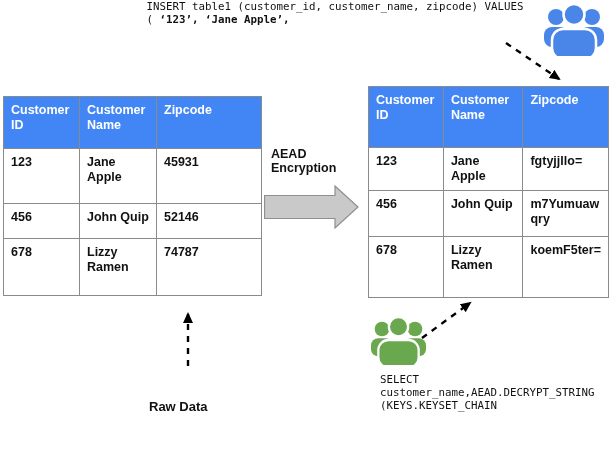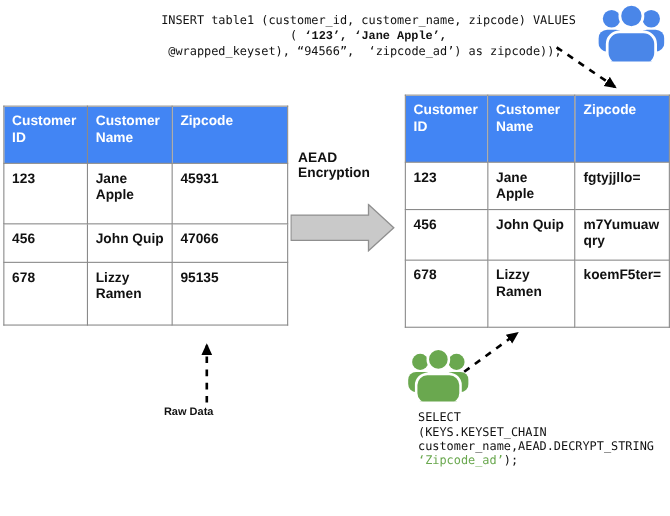--- a/index.html
+++ b/index.html
@@ -3,60 +3,59 @@
 <meta charset="utf-8">
 <style>
   html,body{margin:0;padding:0;background:#fff;}
   .canvas{position:relative;width:609px;height:469px;background:#fff;overflow:hidden;
           font-family:"Liberation Sans",sans-serif;color:var(--text,#111);}
   .abs{position:absolute;}
 
   
   .sql{font-family:"DejaVu Sans Mono",monospace;font-size:10.8px;line-height:13px;color:var(--text,#111);}
   .sql-line{white-space:pre;}
-  .sql-bold{font-weight:bold;font-family:Liberation Mono, monospace;}
+  .sql-bold{font-weight:bold;}
   .sql-green{color:var(--sql-green,#6aa84f);}
 
   
   table.tbl{border-collapse:collapse;table-layout:fixed;background:#fff;}
   .tbl th,.tbl td{border:1px solid var(--table-border,#8a8a8a);vertical-align:top;text-align:left;
       padding:6px 7px;font-size:12.5px;line-height:15px;white-space:pre-line;overflow:hidden;font-weight:bold;}
   .tbl th{background:var(--header-blue,#4285f4);color:#fff;font-weight:bold;}
   .tbl-left col:nth-child(1){width:76px;} .tbl-left col:nth-child(2){width:77px;} .tbl-left col:nth-child(3){width:105px;}
   .tbl-left thead tr{height:52px;}
   .tbl-left tbody tr:nth-child(1){height:55px;}
   .tbl-left tbody tr:nth-child(2){height:35px;}
   .tbl-left tbody tr:nth-child(3){height:57px;}
   .tbl-right col:nth-child(1){width:75px;} .tbl-right col:nth-child(2){width:80px;} .tbl-right col:nth-child(3){width:82px;}
   .tbl-right thead tr{height:61px;}
   .tbl-right tbody tr:nth-child(1){height:39px;}
   .tbl-right tbody tr:nth-child(2){height:46px;}
   .tbl-right tbody tr:nth-child(3){height:61px;}
 
   
   .lbl{font-weight:bold;font-size:12.5px;line-height:14px;white-space:pre-line;color:var(--text,#111);}
-  .lbl-raw{font-size:10px;}
+  .lbl-raw{font-size:13px;margin-top:32px;}
 
   
   .dash-line{stroke:#000;stroke-width:2.4;fill:none;stroke-dasharray:6 6;}
   .block-arrow{fill:var(--arrow-fill,#c9c9c9);stroke:var(--arrow-stroke,#8f8f8f);stroke-width:1.2;}
 
   
   .icon-users-blue g{fill:var(--icon-blue,#4a86e8);}
   .icon-users-green g{fill:var(--icon-green,#6aa84f);}
 </style>
 </head>
 <body>
 
 <div class="canvas">
 
-  <div class="sql abs" style="left:140px;top:12px;text-align:center;">
+  <div class="sql abs" style="left:140px;top:0;">
       <div class="sql-line"><span> INSERT table1 (customer_id, customer_name, zipcode) VALUES</span></div>
       <div class="sql-line"><span> ( </span><span class="sql-bold">‘123’, ‘Jane Apple’,</span></div>
-      <div class="sql-line"><span>@wrapped_keyset), “94566”,  ‘zipcode_ad’) as zipcode));</span></div>
     </div>
 
   <div class="abs" style="left:544px;top:2px;">
     <svg class="icon-users-blue" width="60" height="54" viewBox="0 0 60 54">
       <g>
         <circle cx="12" cy="15" r="8"></circle>
         <rect x="0" y="25" width="24" height="20" rx="8"></rect>
         <circle cx="48" cy="15" r="8"></circle>
         <rect x="36" y="25" width="24" height="20" rx="8"></rect>
         <circle cx="30" cy="12.5" r="10.5" stroke="#fff" stroke-width="2.5"></circle>
@@ -89,32 +88,32 @@
       </thead>
       <tbody>
         <tr>
           <td>123</td>
           <td>Jane Apple</td>
           <td>45931</td>
         </tr>
         <tr>
           <td>456</td>
           <td>John Quip</td>
-          <td>47066</td>
+          <td>52146</td>
         </tr>
         <tr>
           <td>678</td>
           <td>Lizzy
 Ramen</td>
-          <td>95135</td>
+          <td>74787</td>
         </tr>
       </tbody>
     </table>
 
-  <div class="lbl abs" style="left:271px;top:136px;">AEAD
+  <div class="lbl abs" style="left:271px;top:147px;">AEAD
 Encryption</div>
 
   <svg class="abs" style="left:264px;top:185px;" width="96" height="44">
     <polygon class="block-arrow" points="0.5,10.5 71,10.5 71,1 94,22 71,43 71,33.5 0.5,33.5"></polygon>
   </svg>
 
   <table class="tbl tbl-right abs" style="left:368px;top:86px;">
     <colgroup>
         <col>
         <col>
@@ -176,18 +175,17 @@
     <defs>
       <marker id="ah3" markerUnits="userSpaceOnUse" markerWidth="13" markerHeight="13" refX="9" refY="5" orient="auto">
         <path d="M0,0 L11,5 L0,10 z" fill="#000"></path>
       </marker>
     </defs>
     <line class="dash-line" x1="10" y1="46" x2="58" y2="11" marker-end="url(#ah3)"></line>
   </svg>
 
   <div class="sql abs" style="left:380px;top:373px;">
       <div class="sql-line"><span>SELECT</span></div>
+      <div class="sql-line"><span>customer_name,AEAD.DECRYPT_STRING</span></div>
       <div class="sql-line"><span>(KEYS.KEYSET_CHAIN</span></div>
-      <div class="sql-line"><span>customer_name,AEAD.DECRYPT_STRING</span></div>
-      <div class="sql-line"><span class="sql-green">‘Zipcode_ad’</span><span>);</span></div>
     </div>
 
 </div>
 
 </body></html>

